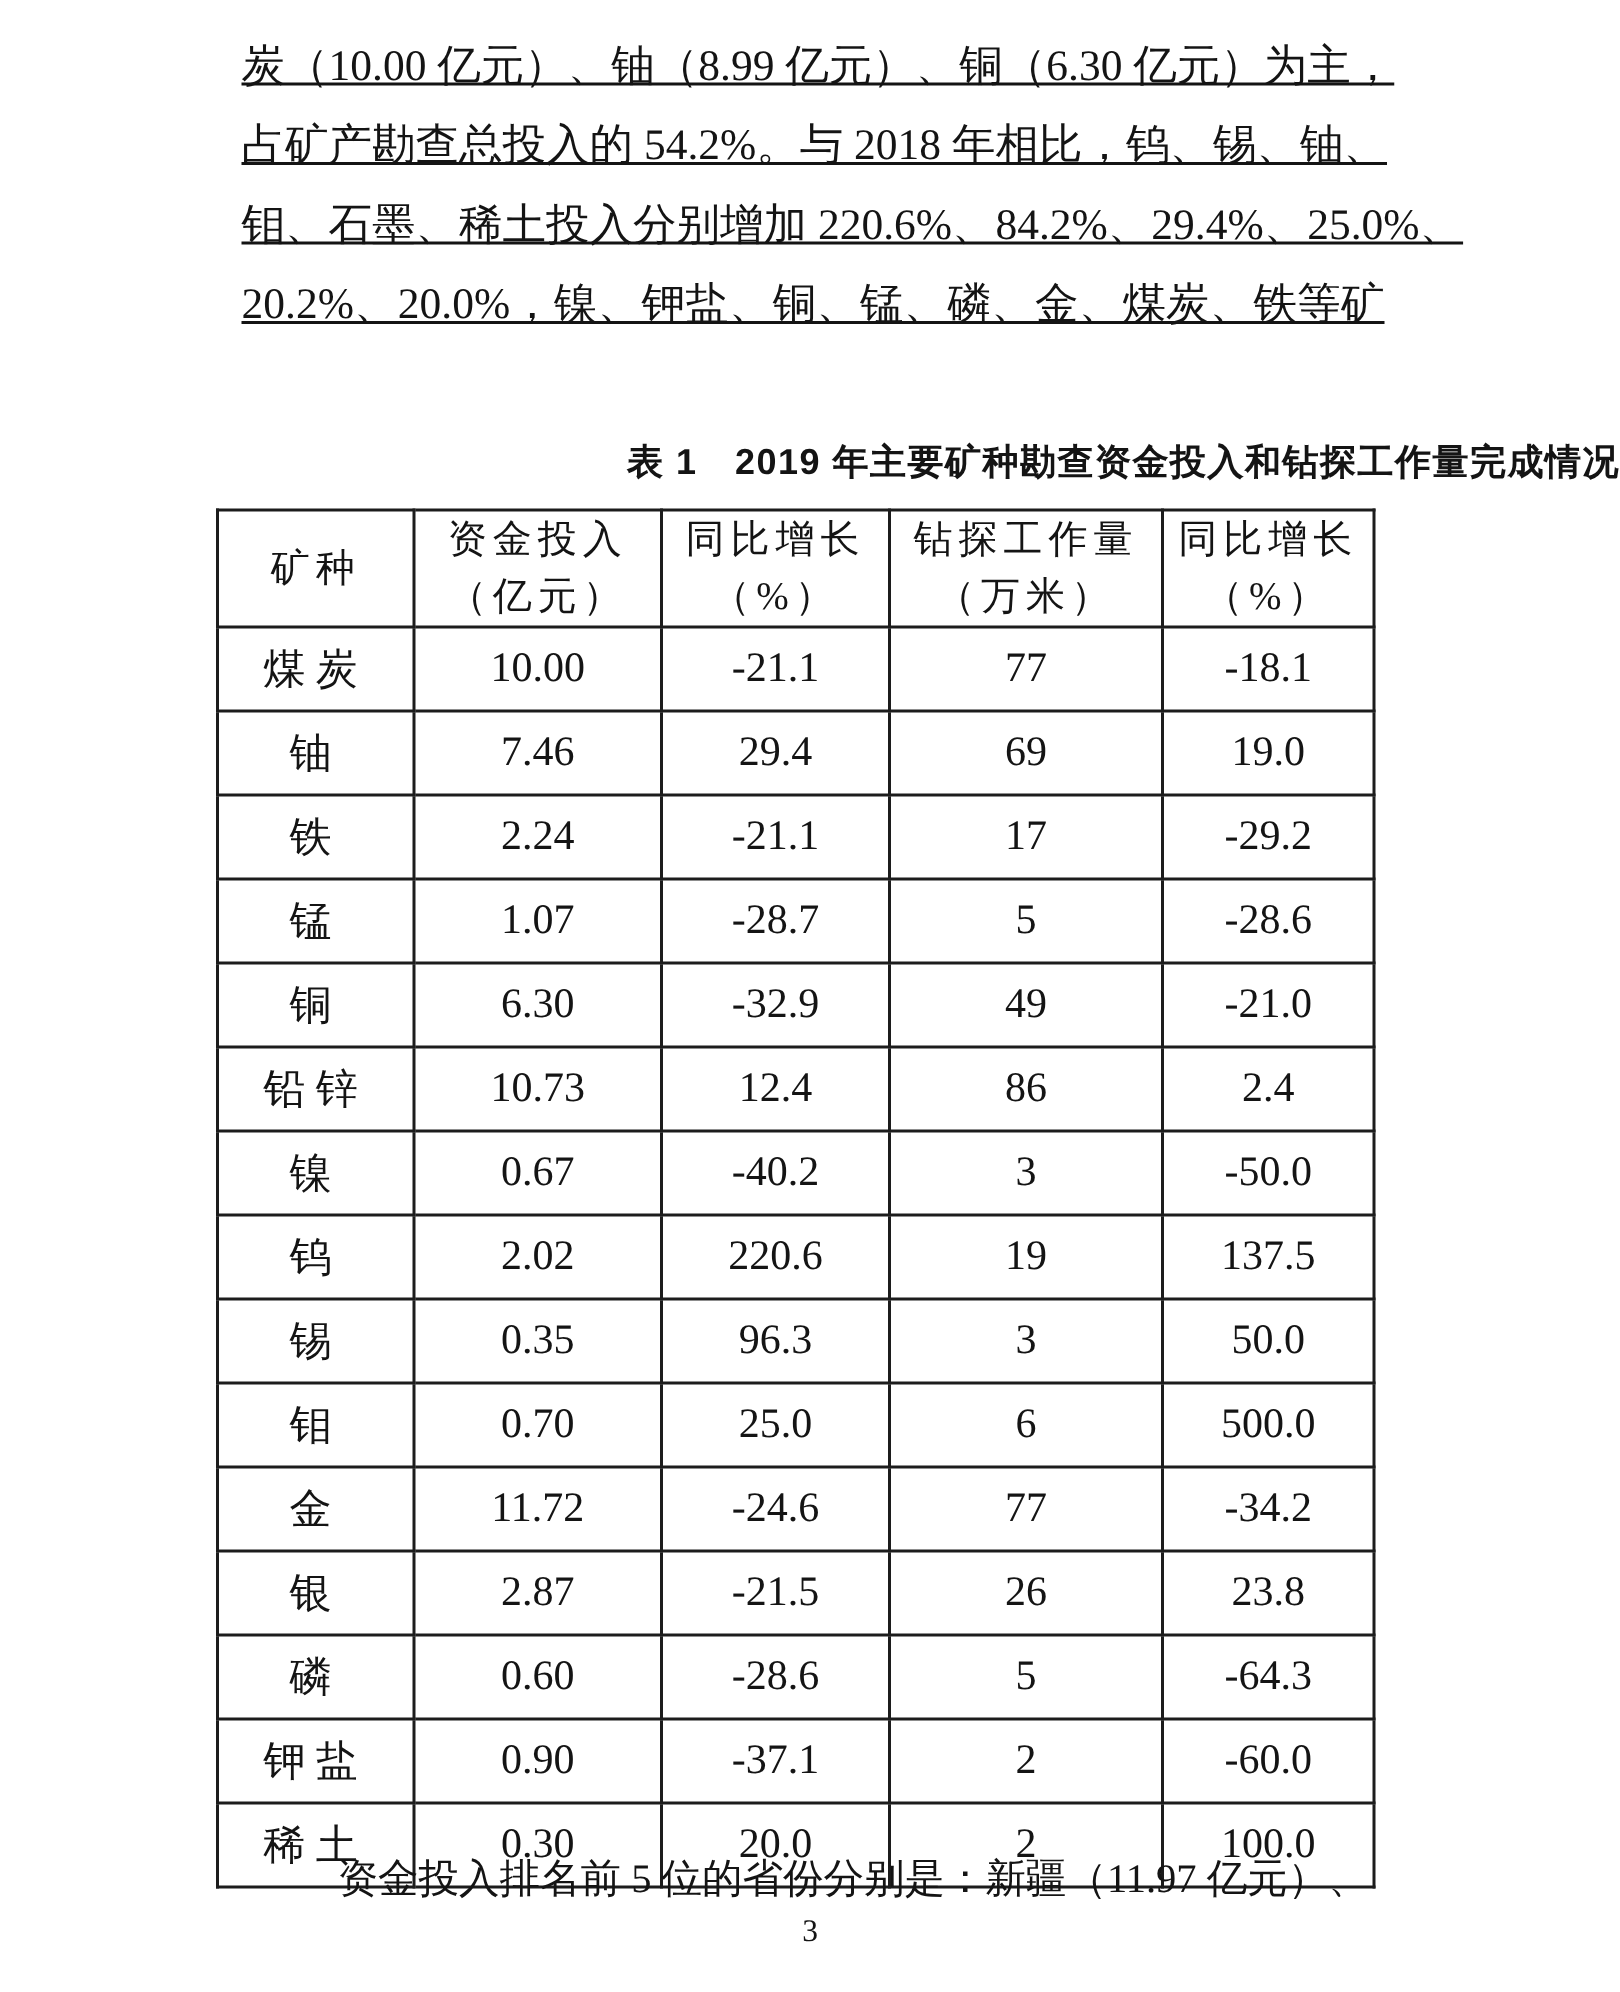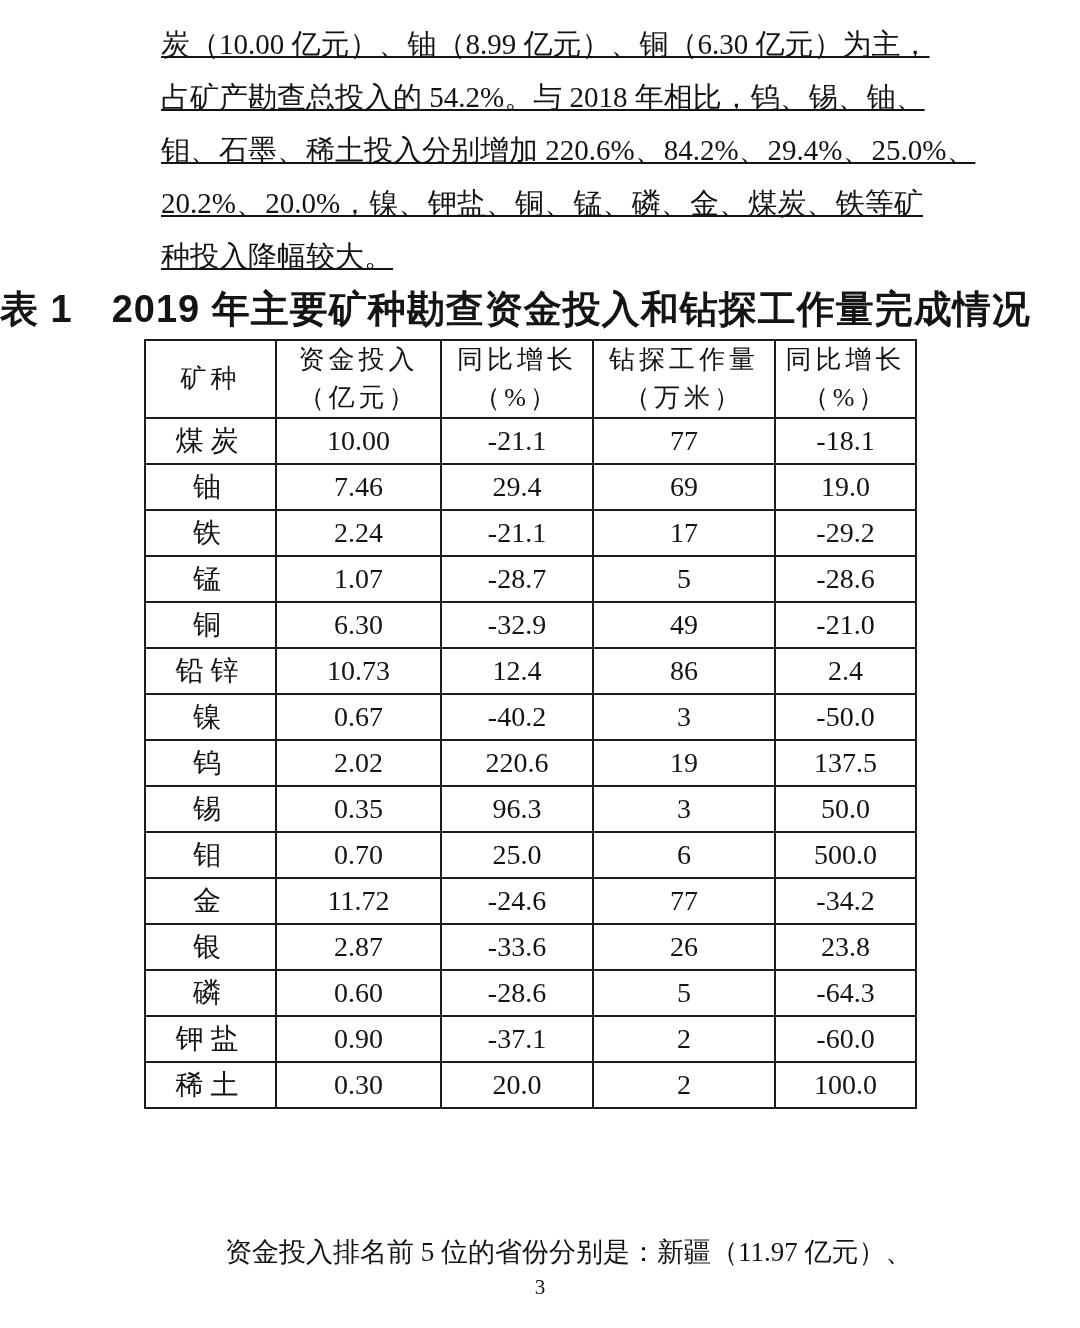--- a/index.html
+++ b/index.html
@@ -21,44 +21,44 @@
     font-size:29px;
     height:53px; line-height:53px;
     text-align:justify; text-align-last:justify;
     white-space:nowrap;
   }
   .top-para .line.last { text-align-last:left; }
 
   
   .caption {
     position:absolute; left:0; top:291px; width:1080px;
-    text-align:left;
+    text-align:right;
     font-family:"Liberation Sans","DejaVu Sans",sans-serif;
     font-weight:700;
-    font-size:38px; line-height:36px;
+    font-size:24px; line-height:36px;
     letter-spacing:1px;
   }
 
   
   table.mineral-table {
     position:absolute; left:144px; top:339px; width:771px;
     border-collapse:collapse; table-layout:fixed;
   }
   .mineral-table th, .mineral-table td {
     border:2px solid #1c1c1c;
     text-align:center; vertical-align:middle;
     font-weight:normal;
     padding:0;
     overflow:hidden;
   }
   .mineral-table thead tr { height:64px; }
   .mineral-table thead th {
     font-size:26px; line-height:38px; letter-spacing:4px;
   }
-  .mineral-table tbody tr { height:46px; }
+  .mineral-table tbody tr { height:56px; }
   .mineral-table tbody td { font-size:28px; }
   .mineral-table tbody td.mineral { letter-spacing:7px; }
 
   
   .footer-para {
     position:absolute; left:161px; top:1227px; width:766px;
     font-size:27px; line-height:50px;
     text-indent:64px;
     white-space:nowrap;
   }
@@ -73,21 +73,20 @@
 </head>
 <body>
 
 <div class="page">
 
   <div class="top-para" id="top-para">
       <div class="line">炭（10.00 亿元）、铀（8.99 亿元）、铜（6.30 亿元）为主，</div>
       <div class="line">占矿产勘查总投入的 54.2%。与 2018 年相比，钨、锡、铀、</div>
       <div class="line">钼、石墨、稀土投入分别增加 220.6%、84.2%、29.4%、25.0%、</div>
       <div class="line">20.2%、20.0%，镍、钾盐、铜、锰、磷、金、煤炭、铁等矿</div>
-      <div class="line last">种投入降幅较大。</div>
     </div>
 
   <div class="caption">表 1　2019 年主要矿种勘查资金投入和钻探工作量完成情况</div>
 
   <table class="mineral-table">
     <colgroup id="colgroup">
         <col style="width: 131px;">
         <col style="width: 165px;">
         <col style="width: 152px;">
         <col style="width: 182px;">
@@ -190,21 +189,21 @@
         <tr>
           <td class="mineral">金</td>
           <td class="num">11.72</td>
           <td class="num">-24.6</td>
           <td class="num">77</td>
           <td class="num">-34.2</td>
         </tr>
         <tr>
           <td class="mineral">银</td>
           <td class="num">2.87</td>
-          <td class="num">-33.6</td>
+          <td class="num">-21.5</td>
           <td class="num">26</td>
           <td class="num">23.8</td>
         </tr>
         <tr>
           <td class="mineral">磷</td>
           <td class="num">0.60</td>
           <td class="num">-28.6</td>
           <td class="num">5</td>
           <td class="num">-64.3</td>
         </tr>

